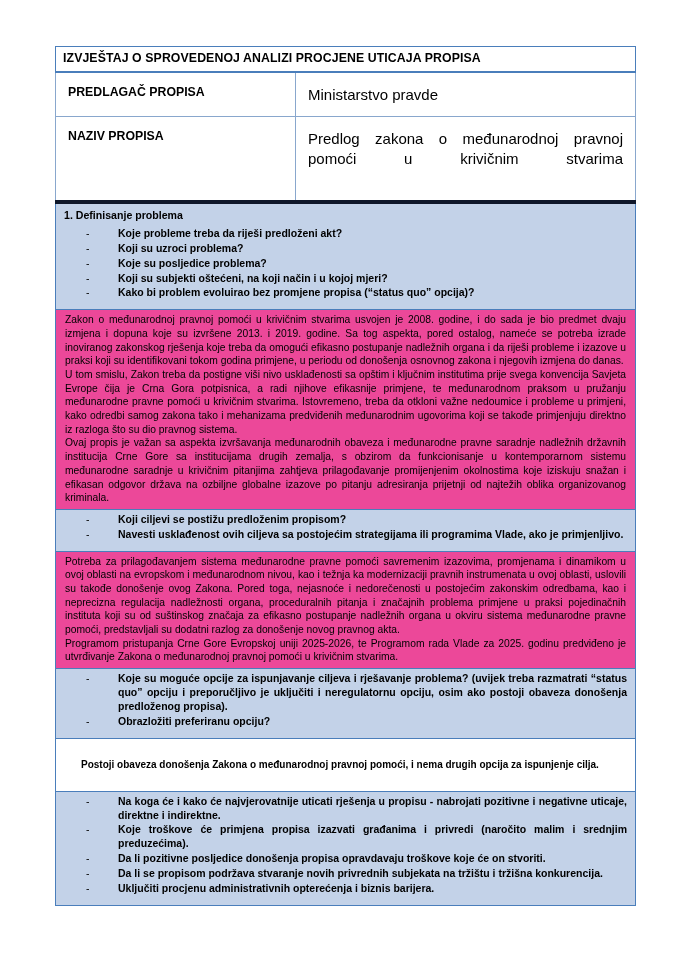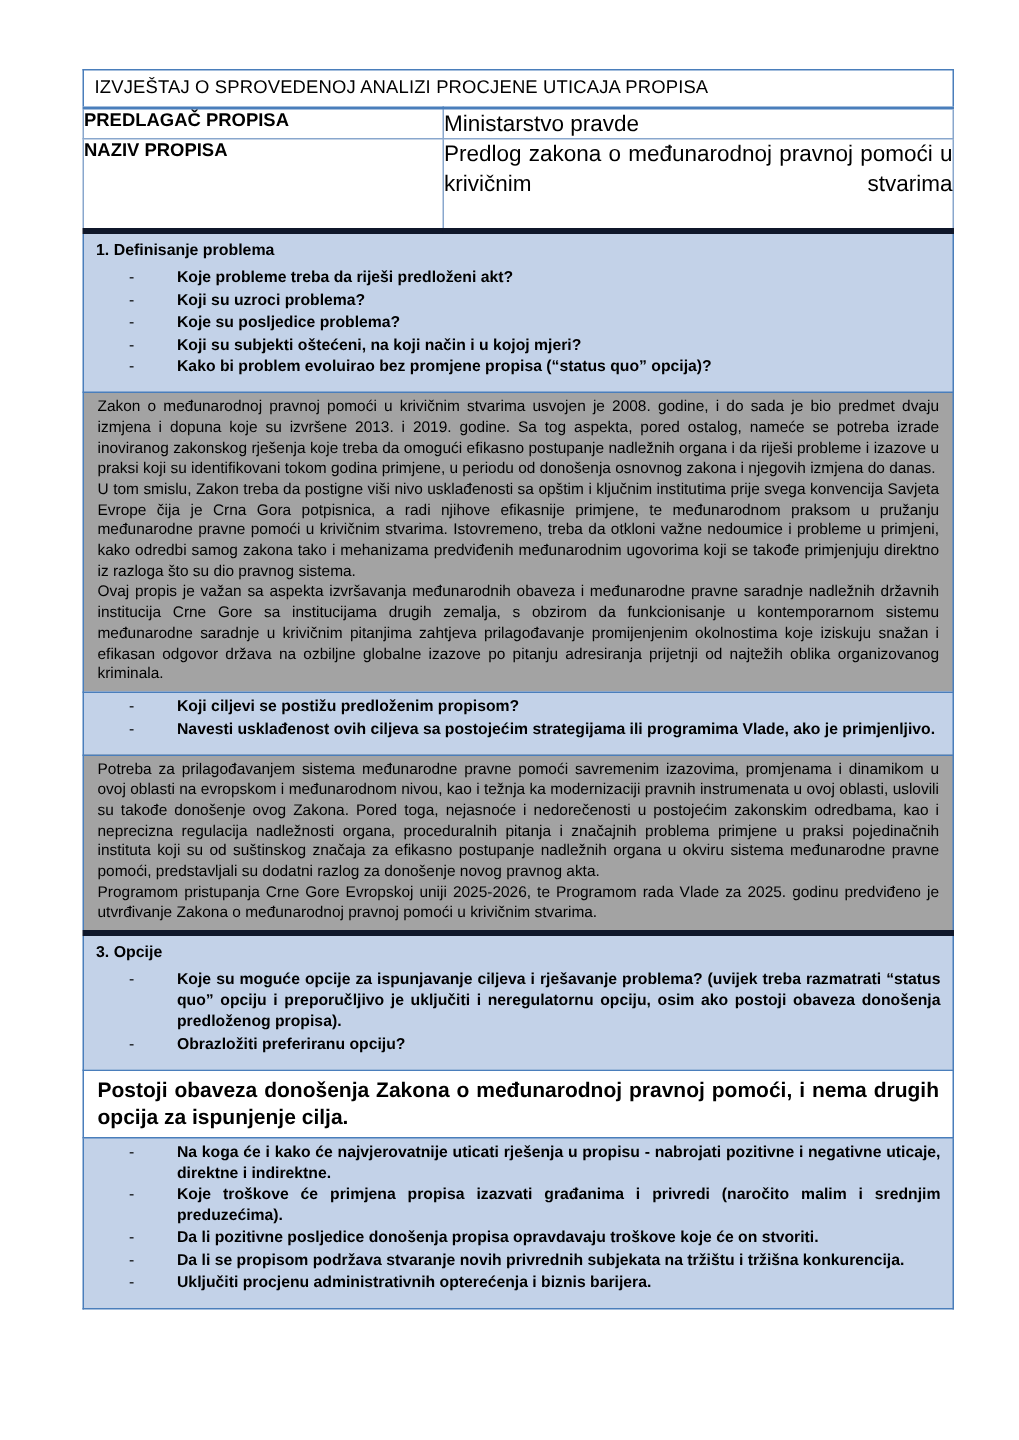--- a/index.html
+++ b/index.html
@@ -28,34 +28,34 @@
     position: absolute;
     left: 55px;
     top: 46px;
     width: 580px;
     border-collapse: collapse;
     table-layout: fixed;
   }
 
   .doc-table td {
     border: 1px solid #89a7cd;
-    padding: 0;
+    padding: 12px;
     vertical-align: top;
   }
 
   
   .row-title td {
     background: #ffffff;
     border: 1px solid #4a7ebb;
     border-bottom: 2px solid #4a7ebb;
     padding: 4px 7px 5px 7px;
   }
   .title-text {
     font-size: 12.3px;
-    font-weight: normal;
+    font-weight: bold;
     letter-spacing: 0.1px;
     line-height: 1.2;
   }
 
   .meta-label {
     font-size: 12.3px;
     font-weight: bold;
     padding: 6px 7px 6px 7px;
     line-height: 1.25;
     width: 240px;
@@ -117,41 +117,41 @@
   }
   ul.qlist li .dash {
     position: absolute;
     left: 0;
     top: 0;
     font-weight: normal;
   }
 
   
   .sec-text td {
-    background: #a3a3a3;
+    background: #ec4899;
     border: 1px solid #4a7ebb;
     border-top: 1px solid #7d9fc9;
     padding: 3px 9px 4px 9px;
   }
   .para {
     font-size: 10.3px;
     line-height: 1.33;
     text-align: justify;
     text-justify: inter-word;
     margin: 0;
     hyphens: none;
   }
   .para + .para { margin-top: 0; }
 
   .bold-answer {
-    font-size: 14px;
+    font-size: 10px;
     font-weight: bold;
     line-height: 1.32;
     text-align: justify;
-    margin: 0;
+    margin: 16px;
   }
   .row-answer td {
     background: #ffffff;
     border: 1px solid #4a7ebb;
     padding: 3px 9px 4px 9px;
   }
 </style>
 </head>
 <body>
 
@@ -212,25 +212,20 @@
           </ul>
         </td>
       </tr>
       <tr class="sec-text">
         <td colspan="2">
           <p class="para">Potreba za prilagođavanjem sistema međunarodne pravne pomoći savremenim izazovima, promjenama i dinamikom u ovoj oblasti na evropskom i međunarodnom nivou, kao i težnja ka modernizaciji pravnih instrumenata u ovoj oblasti, uslovili su takođe donošenje ovog Zakona. Pored toga, nejasnoće i nedorečenosti u postojećim zakonskim odredbama, kao i neprecizna regulacija nadležnosti organa, proceduralnih pitanja i značajnih problema primjene u praksi pojedinačnih instituta koji su od suštinskog značaja za efikasno postupanje nadležnih organa u okviru sistema međunarodne pravne pomoći, predstavljali su dodatni razlog za donošenje novog pravnog akta.</p>
           <p class="para">Programom pristupanja Crne Gore Evropskoj uniji 2025-2026, te Programom rada Vlade za 2025. godinu predviđeno je utvrđivanje Zakona o međunarodnoj pravnoj pomoći u krivičnim stvarima.</p>
         </td>
       </tr>
 
-      <tr class="sec-head">
-        <td colspan="2">
-          <div class="sec-title">3. Opcije</div>
-        </td>
-      </tr>
       <tr class="sec-body-q">
         <td colspan="2">
           <ul class="qlist">
             <li><span class="dash">-</span><span>Koje su moguće opcije za ispunjavanje ciljeva i rješavanje problema? (uvijek treba razmatrati “status quo” opciju i preporučljivo je uključiti i neregulatornu opciju, osim ako postoji obaveza donošenja predloženog propisa).</span></li>
             <li><span class="dash">-</span><span>Obrazložiti preferiranu opciju?</span></li>
           </ul>
         </td>
       </tr>
       <tr class="row-answer">
         <td colspan="2">

